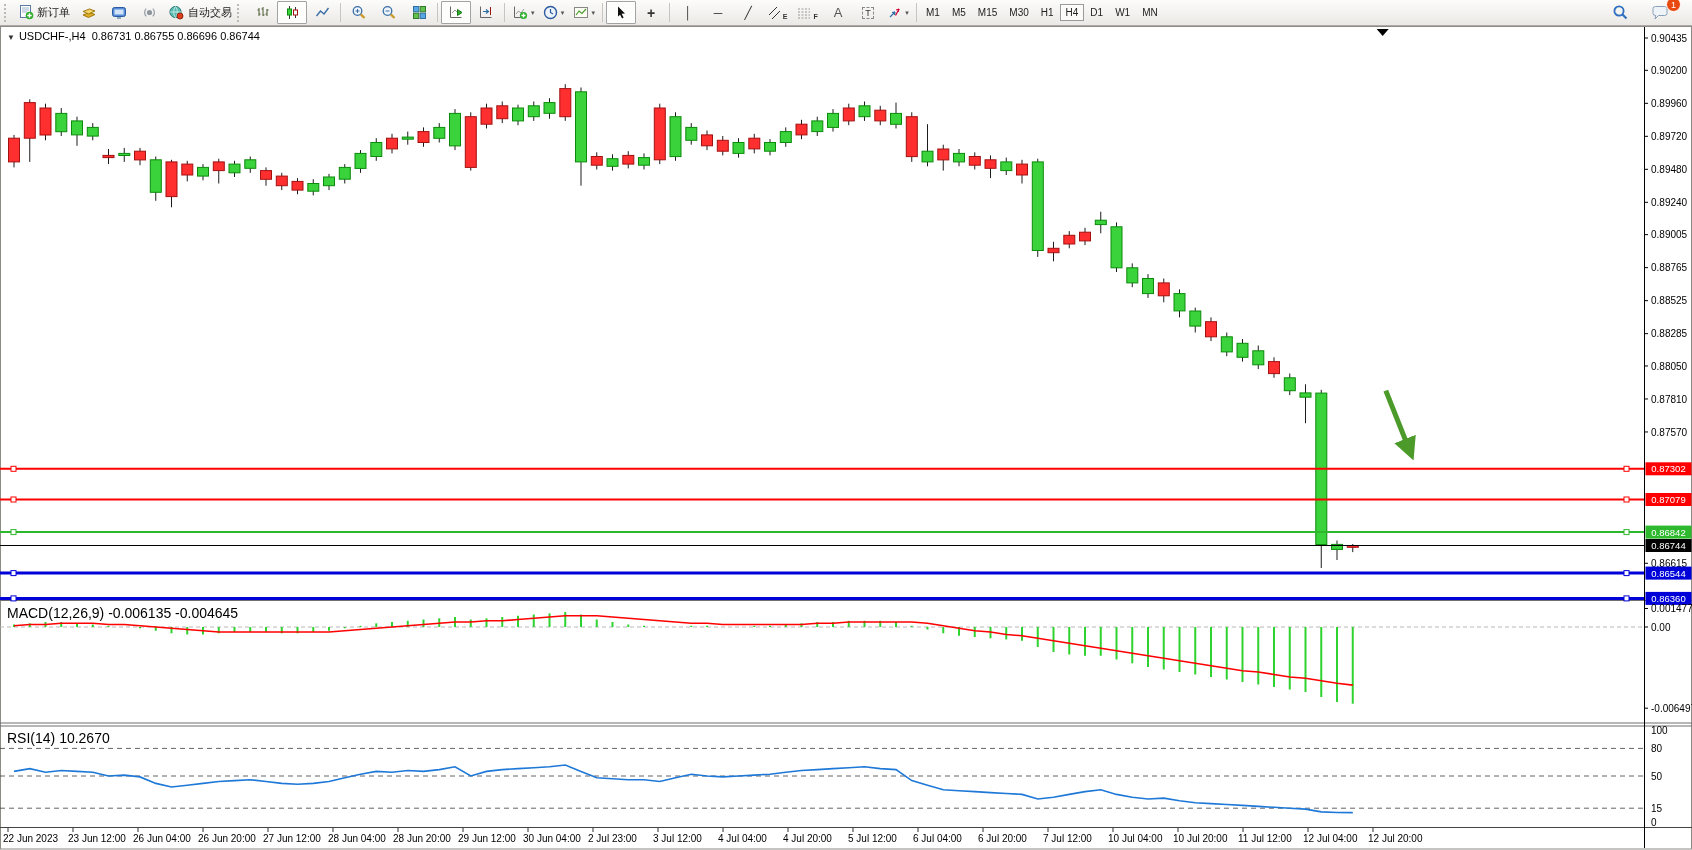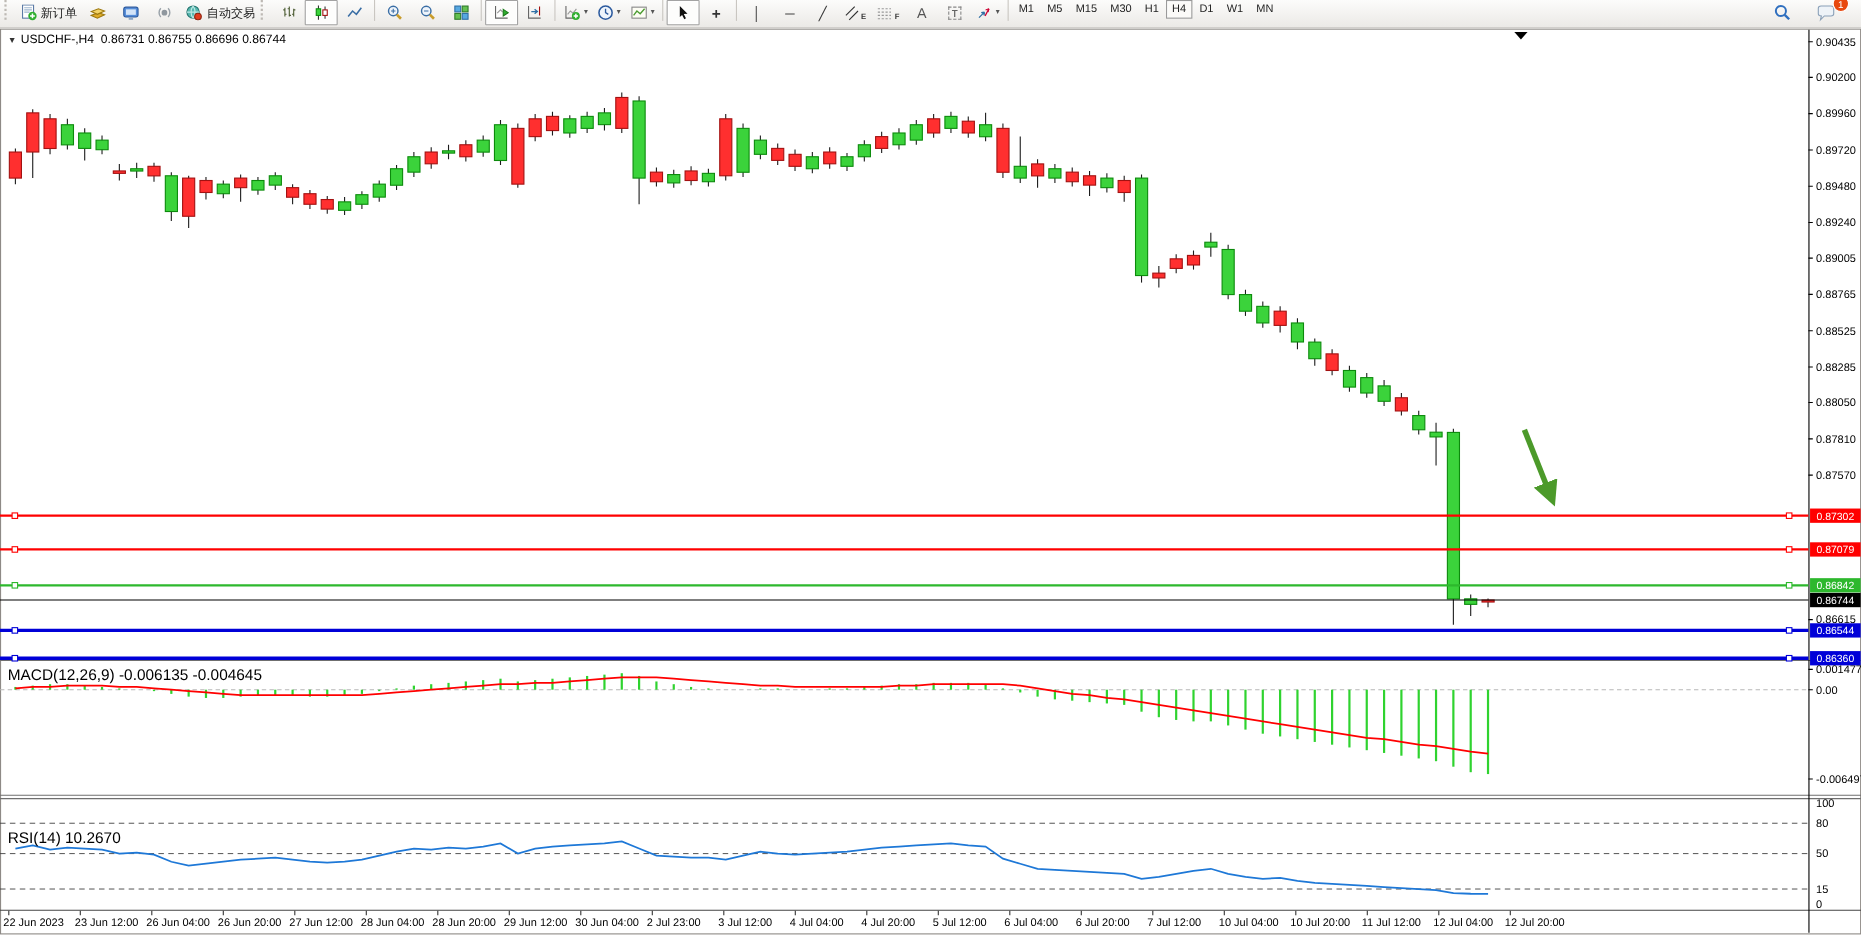--- a/index.html
+++ b/index.html
@@ -1,20 +1,20 @@
 <!DOCTYPE html>
 <html><head>
 <meta charset="utf-8">
 <style>
   html,body{margin:0;padding:0;}
   body{width:1692px;height:850px;overflow:hidden;background:#fff;
        font-family:"Liberation Sans",sans-serif;-webkit-font-smoothing:antialiased;}
   
   .toolbar{height:25px;background:linear-gradient(#fcfcfb,#ebe9e6);border-bottom:1px solid #aeaaa5;
-           display:flex;align-items:flex-start;padding:0 3px;font-size:11px;color:#1a1a1a;}
+           display:flex;align-items:center;padding:0 3px;font-size:11px;color:#1a1a1a;}
   .tb-handle{width:5px;height:18px;border-left:2px dotted #bdb9b4;margin:0 3px 0 1px;}
   .tb-sep{width:1px;height:19px;background:#c9c6c1;margin:0 3px;}
   .tb-btn{height:21px;min-width:22px;display:inline-flex;align-items:center;justify-content:center;
           gap:3px;padding:0 3px;border:1px solid transparent;border-radius:1px;cursor:default;}
   .tb-btn.sel{background:#fdfdfc;border:1px solid #a3a3a3;box-shadow:inset 0 0 0 1px #fff;}
   .tb-btn .lbl{white-space:nowrap;}
   .caret{font-size:7px;color:#555;line-height:1;}
   .glyph{font-size:12px;color:#333;line-height:1;}
   .glyph.big{font-size:14px;font-weight:bold;}
   .sub-letter{font-size:7px;color:#333;position:relative;top:4px;left:-1px;font-weight:bold;}
@@ -658,16 +658,16 @@
       </g>
     </svg>
 
   <div class="overlay" style="left:7px;top:4px;text-align:right;">
     <span class="caret2">▼</span><span>USDCHF-,H4</span>&nbsp;&nbsp;<span>0.86731 0.86755 0.86696 0.86744</span>
   </div>
 
   <div class="ind-label" style="left:7px;top:579px;">
     <span>MACD(12,26,9)</span>&nbsp;<span>-0.006135 -0.004645</span>
   </div>
-  <div class="ind-label" style="left:7px;top:704px;margin-top:23px;">
+  <div class="ind-label" style="left:7px;top:704px;">
     <span>RSI(14)</span>&nbsp;<span>10.2670</span>
   </div>
 </div>
 
 </body></html>

